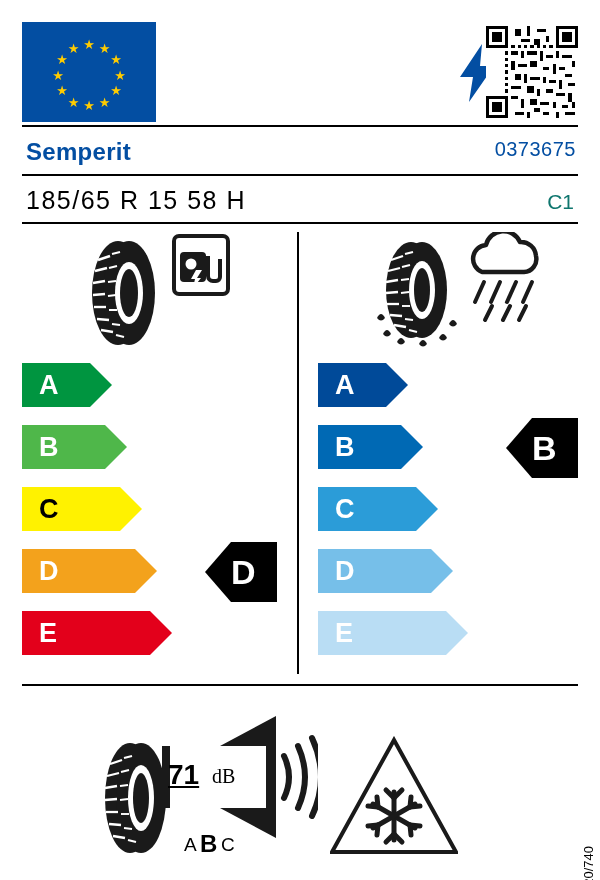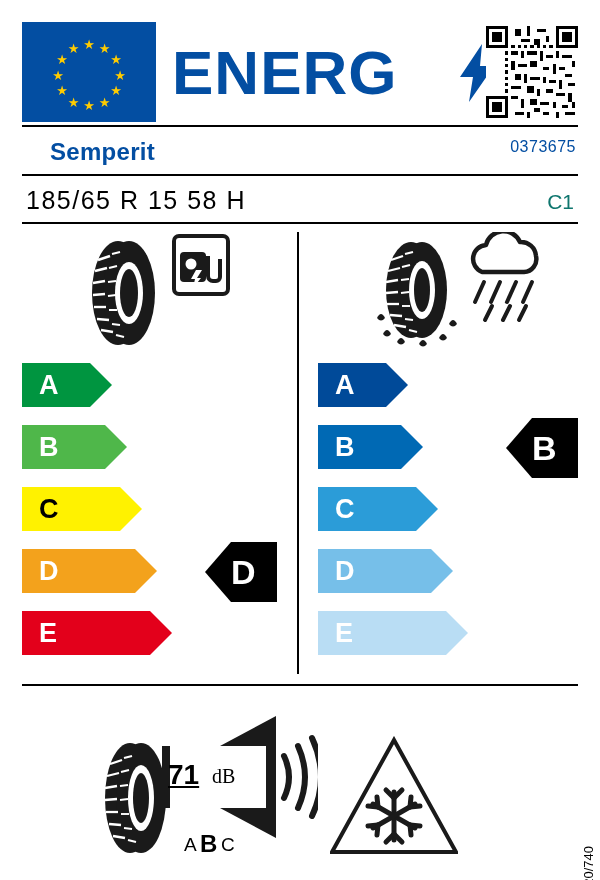--- a/index.html
+++ b/index.html
@@ -61,26 +61,25 @@
     position: absolute;
     background: #000;
   }
   .brand {
     position: absolute;
     left: 26px; top: 138px;
     font-size: 24px;
     color: #034ea2;
     font-weight: bold;
     letter-spacing: .3px;
-    margin-left: 24px;
   }
   .code {
     position: absolute;
     right: 24px; top: 138px;
-    font-size: 16px;
+    font-size: 20px;
     color: #034ea2;
     font-weight: normal;
     letter-spacing: .5px;
   }
 
   
   .size {
     position: absolute;
     left: 26px; top: 186px;
     font-size: 25px;
@@ -172,21 +171,20 @@
       <span class="star" style="left:87.5px; top:62px;">★</span>
       <span class="star" style="left:76px; top:73.5px;">★</span>
       <span class="star" style="left:60.5px; top:77px;">★</span>
       <span class="star" style="left:45px; top:73.5px;">★</span>
       <span class="star" style="left:33.5px; top:62px;">★</span>
       <span class="star" style="left:29.5px; top:46.5px;">★</span>
       <span class="star" style="left:33.5px; top:31px;">★</span>
       <span class="star" style="left:45px; top:19.5px;">★</span>
     </div>
 
-    <div class="energy-word">ENERG</div>
 
     <svg class="bolt" viewBox="0 0 34 58">
       <polygon points="22,0 0,33 13,33 9,58 34,22 20,22" fill="#034ea2"></polygon>
     </svg>
 
     <svg class="qr" viewBox="0 0 29 29" shape-rendering="crispEdges">
       <rect width="29" height="29" fill="#fff"></rect>
       <g fill="#000">
 
         <rect x="0" y="0" width="7" height="1"></rect>

